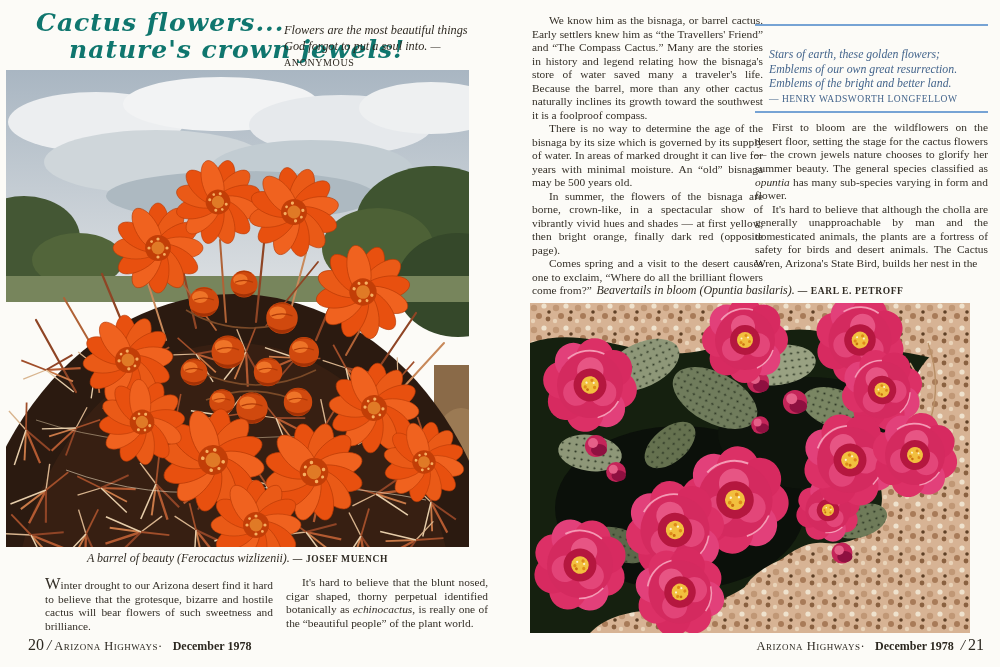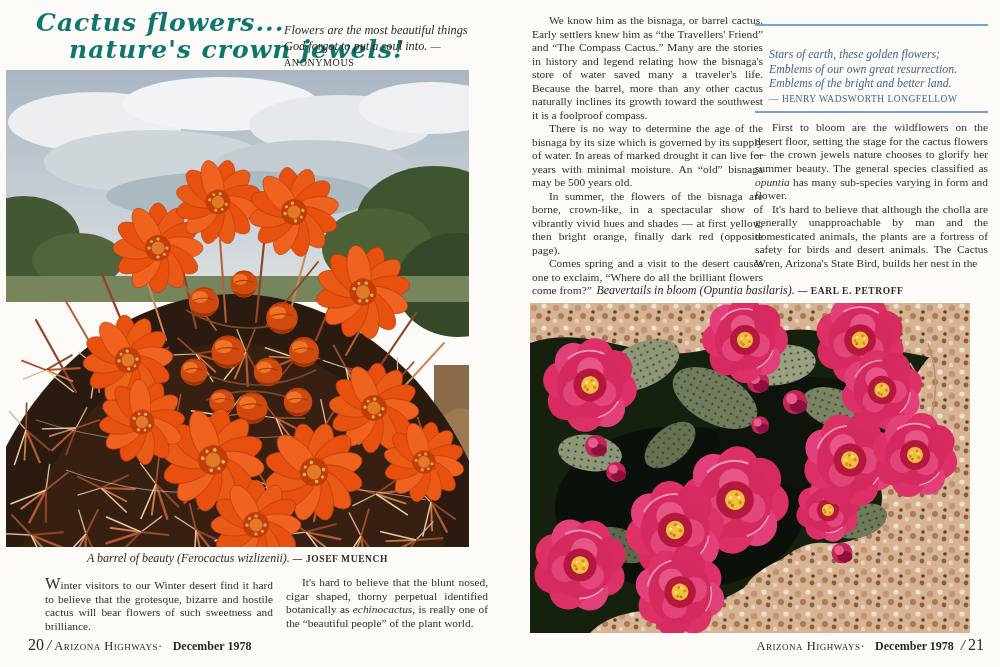--- a/index.html
+++ b/index.html
@@ -209,21 +209,21 @@
 </svg>
 </div>
 
 <div class="caption caption-left">
   <span>A barrel of beauty (Ferocactus wizlizenii).</span>
   <span class="attrib smallcaps">— JOSEF MUENCH</span>
 </div>
 
 <div class="twocol">
   <div class="col c1">
-    <p>Winter visitors to our Winter desert find it hard to believe that the grotesque, bizarre and hostile cactus will bear flowers of such sweetness and brilliance.</p>
+    <p>Winter drought to our Arizona desert find it hard to believe that the grotesque, bizarre and hostile cactus will bear flowers of such sweetness and brilliance.</p>
   </div>
   <div class="col c2">
     <p><span>It's hard to believe that the blunt nosed, cigar shaped, thorny perpetual identified botanically as </span><span class="ital">echinocactus</span><span>, is really one of the “beautiful people” of the plant world.</span></p>
   </div>
 </div>
 
 <div class="footer footer-left">
   <span class="pg">20</span><span class="slash">/</span><span class="mag">Arizona Highways·</span><span class="issue">December 1978</span>
 </div>
 

